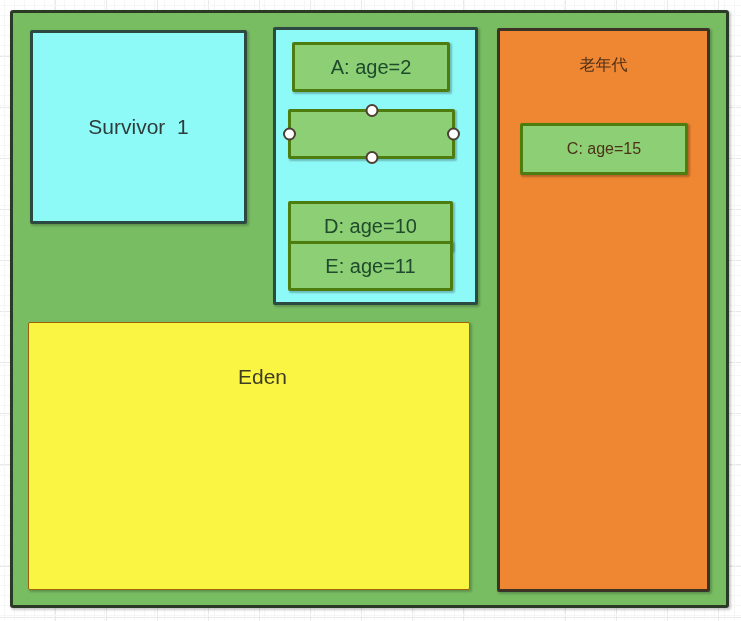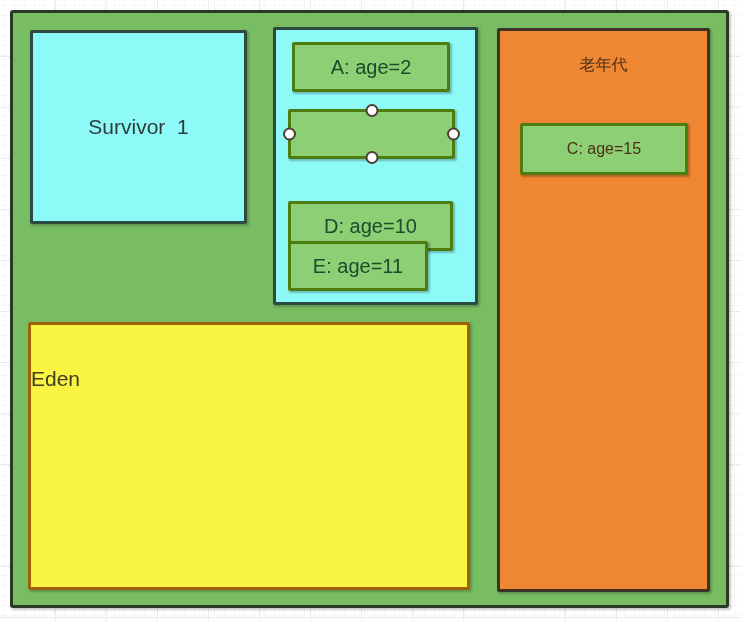--- a/index.html
+++ b/index.html
@@ -57,21 +57,21 @@
     border: 3px solid #4d7c0f;
     border-radius: 2px;
     display: flex; align-items: center; justify-content: center;
     box-shadow: 1.5px 1.5px 2px rgba(0,0,0,0.25);
     text-align: right;
   }
   .obj .lbl { font-size: 20px; color: #1f4a2c; }
   .obj-a { left: 16px; top: 12px;  width: 158px; height: 50px; }
   .obj-b { left: 12px; top: 79px;  width: 167px; height: 50px; }
   .obj-d { left: 12px; top: 148px; width: 165px; height: 50px; margin-top: 23px; }
-  .obj-e { left: 12px; top: 211px; width: 140px; height: 50px; }
+  .obj-e { left: 12px; top: 211px; width: 165px; height: 50px; }
   
   .handle {
     position: absolute;
     width: 13px; height: 13px;
     background: #ffffff;
     border: 2px solid #4e3f35;
     border-radius: 50%;
     z-index: 5;
   }
   .handle.h-top    { left: 50%; top: -8px;  transform: translateX(-50%); }
@@ -87,23 +87,24 @@
     padding-top: 24px;
   }
   .oldgen .lbl { font-size: 16px; color: #4c3118; }
   .obj-c {
     left: 20px; top: 92px; width: 168px; height: 52px;
   }
   
   .eden {
     left: 15px; top: 309px; width: 442px; height: 268px;
     background: #f9f542;
-    border: 3px solid #a16207;
-    display: flex; flex-direction: column; align-items: flex-start;
+    border: 1px solid #a16207;
+    display: flex; flex-direction: column; align-items: center;
     padding-top: 42px;
+    padding-left: 27px;
   }
   .eden .lbl { font-size: 21px; color: #3f3d23; }
 </style>
 </head>
 <body>
 
 <div class="canvas">
 
   <div class="shape heap">
 

